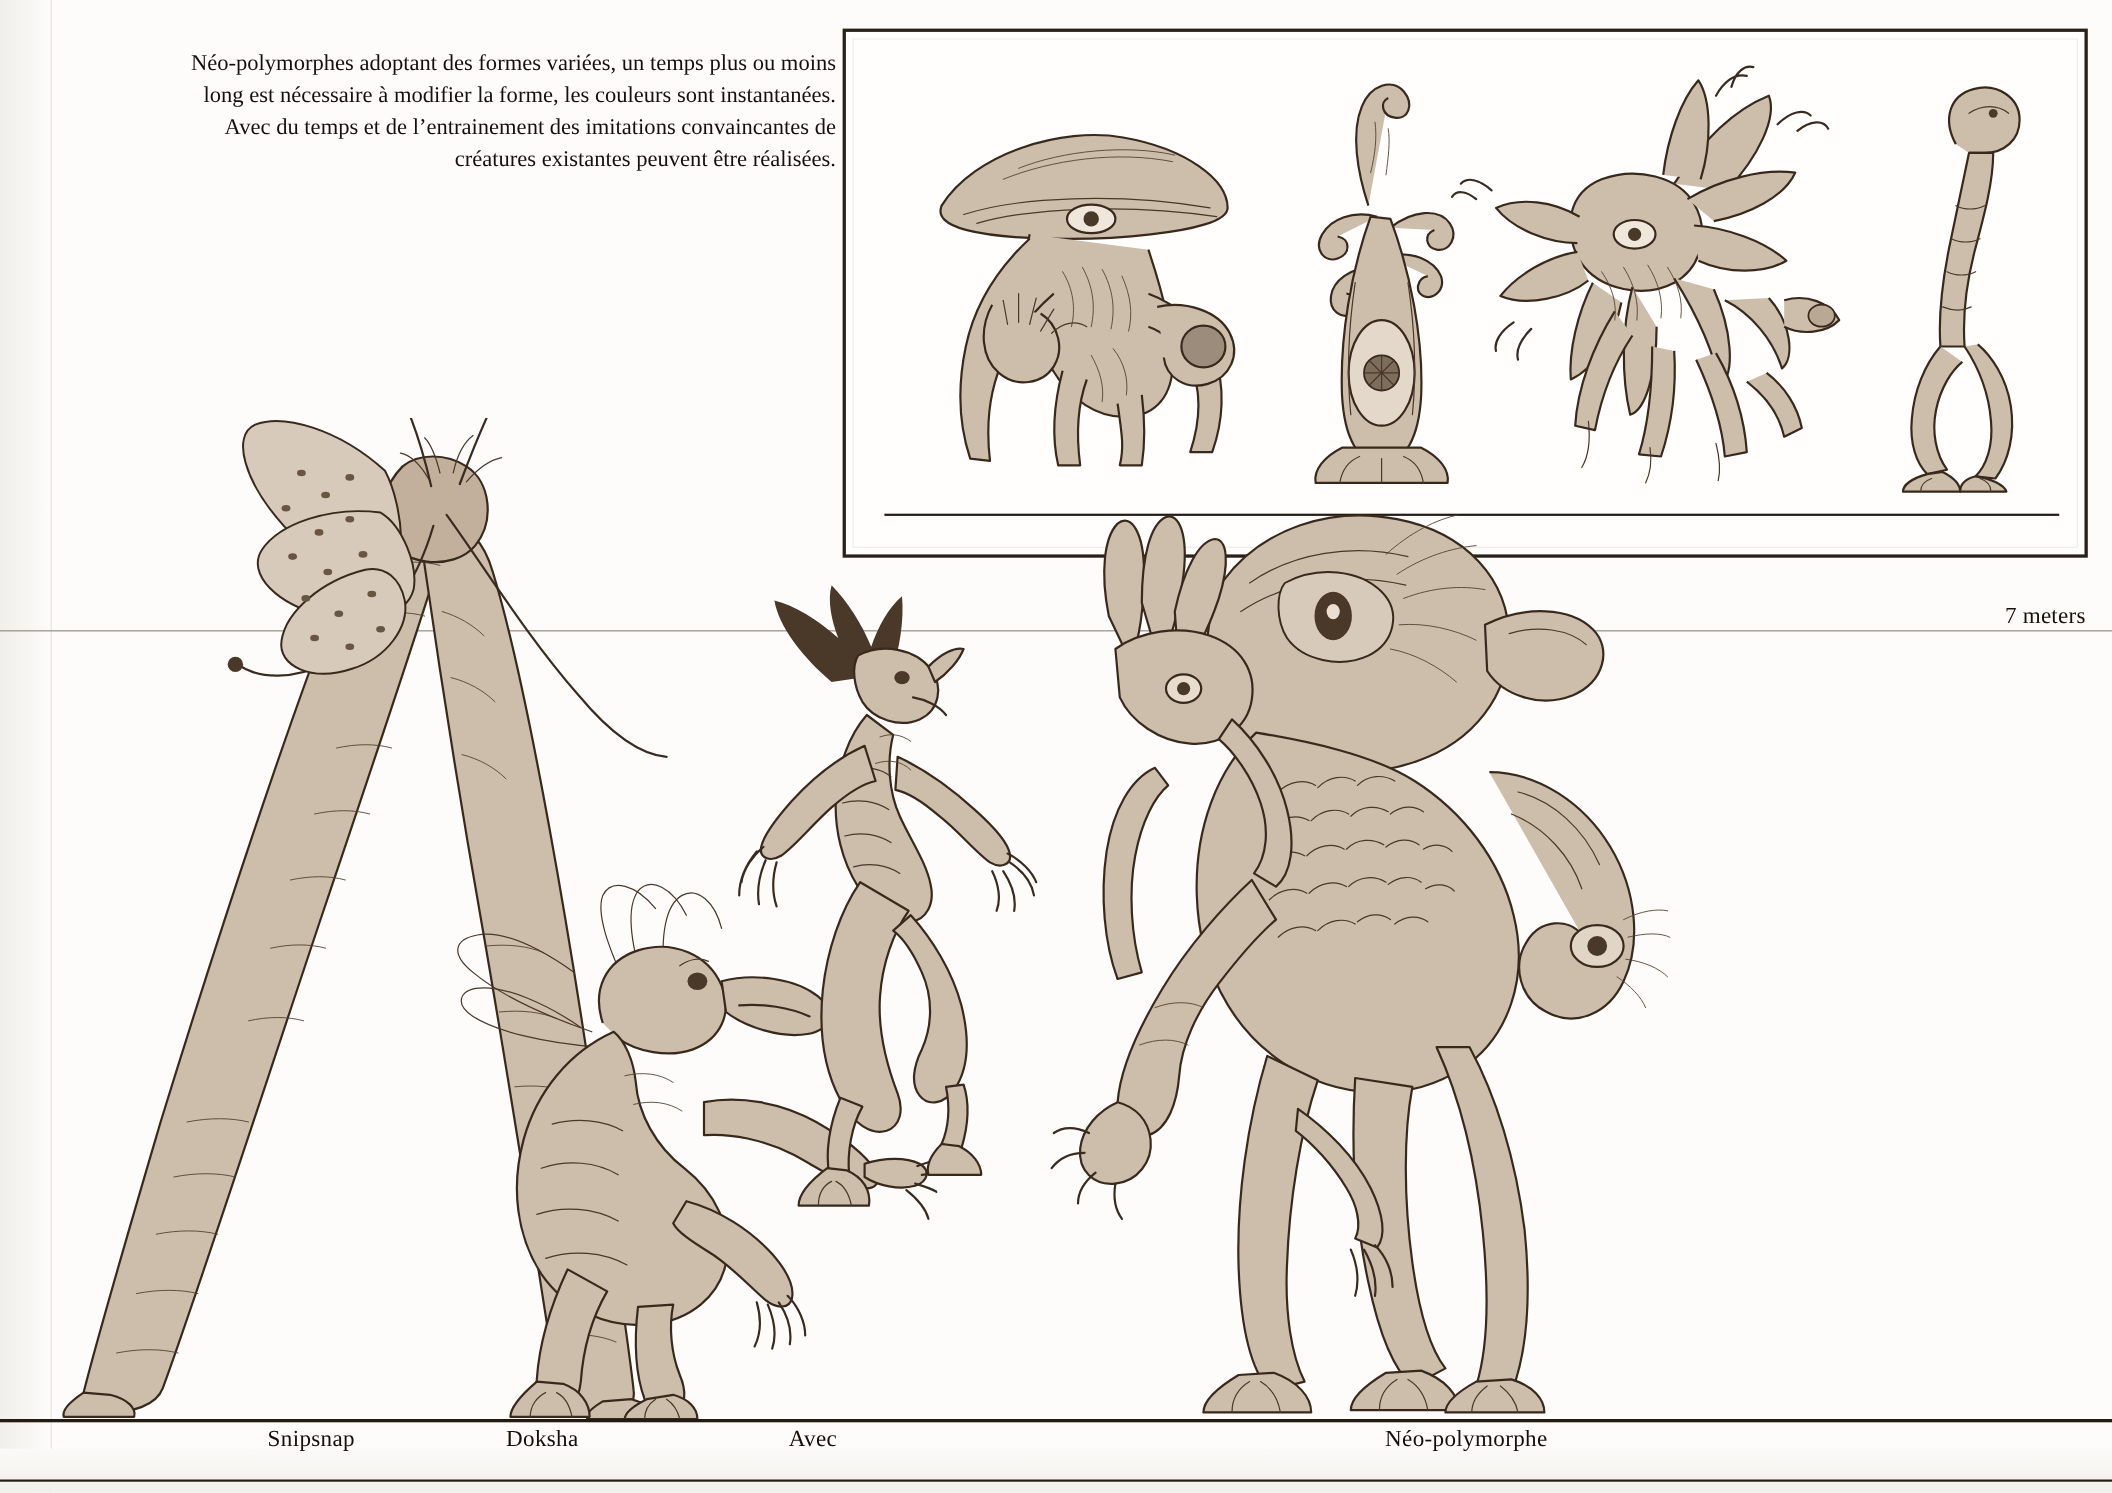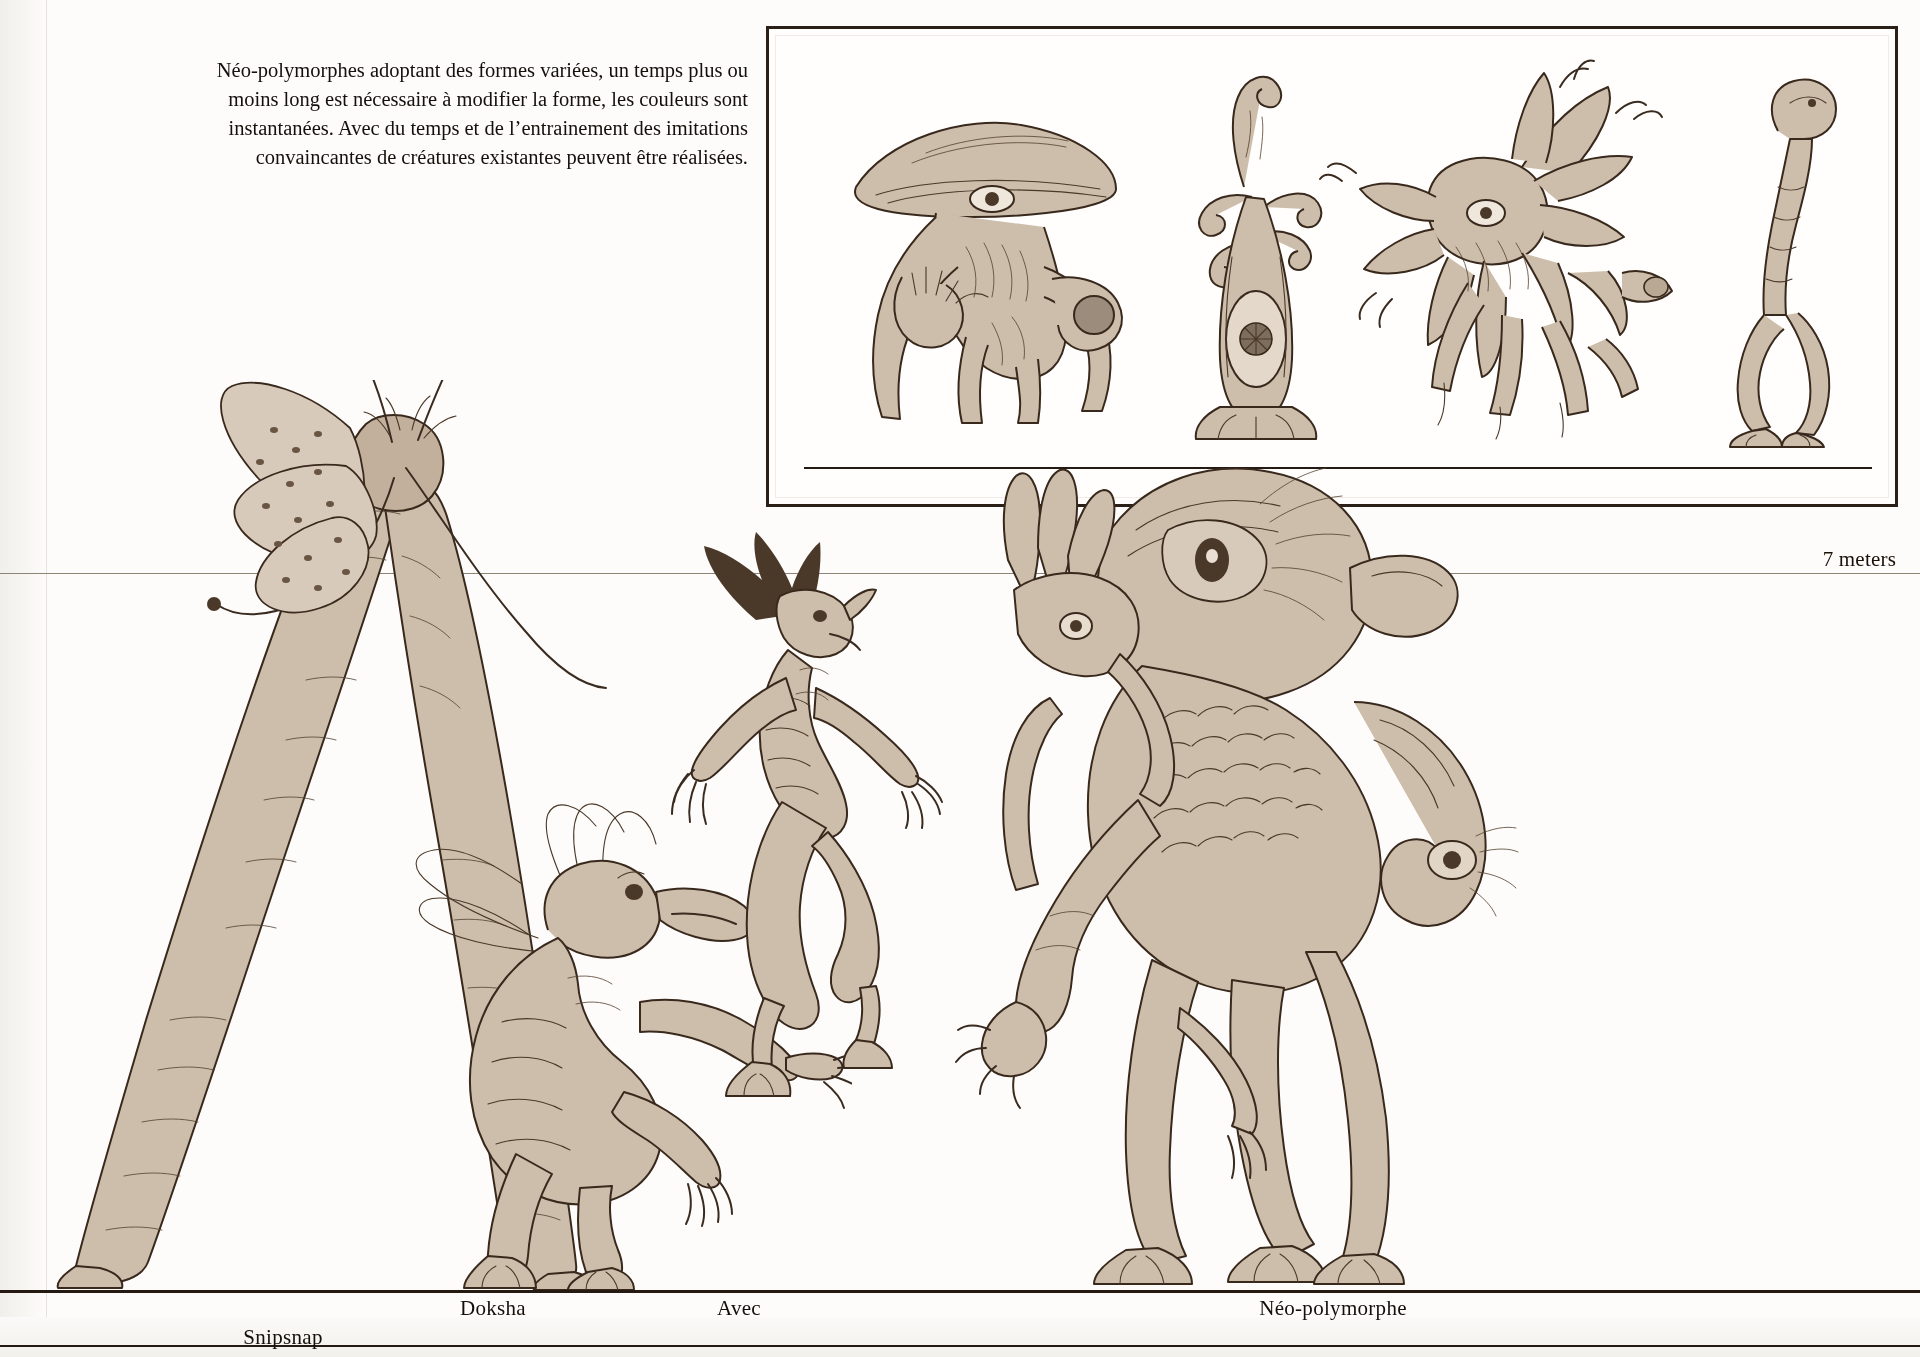--- a/index.html
+++ b/index.html
@@ -71,21 +71,21 @@
   .caption {
     position: absolute;
     left: 150px;
     top: 44px;
     width: 610px;
     text-align: right;
     font-size: 20.5px;
     line-height: 1.42;
     color: #14100c;
   }
-  .caption p { margin: 12px; }
+  .caption p { margin: 0; }
 
   
   .inset-panel {
     position: absolute;
     left: 766px;
     top: 26px;
     width: 1132px;
     height: 481px;
     border: 3px solid #2a2017;
     background: #fffefc;
@@ -461,19 +461,19 @@
         </g>
       </svg>
     </div>
 
   </div>
 
   <div class="rule rule-baseline"></div>
   <div class="rule rule-label-underline"></div>
 
   <div class="labels">
-    <div class="name-label" style="left:283px;margin-top:29px;">Snipsnap</div>
+    <div class="name-label" style="left:283px;">Snipsnap</div>
     <div class="name-label" style="left:493px;">Doksha</div>
     <div class="name-label" style="left:739px;">Avec</div>
     <div class="name-label" style="left:1333px;">Néo-polymorphe</div>
   </div>
 
 </div>
 
 </body></html>

